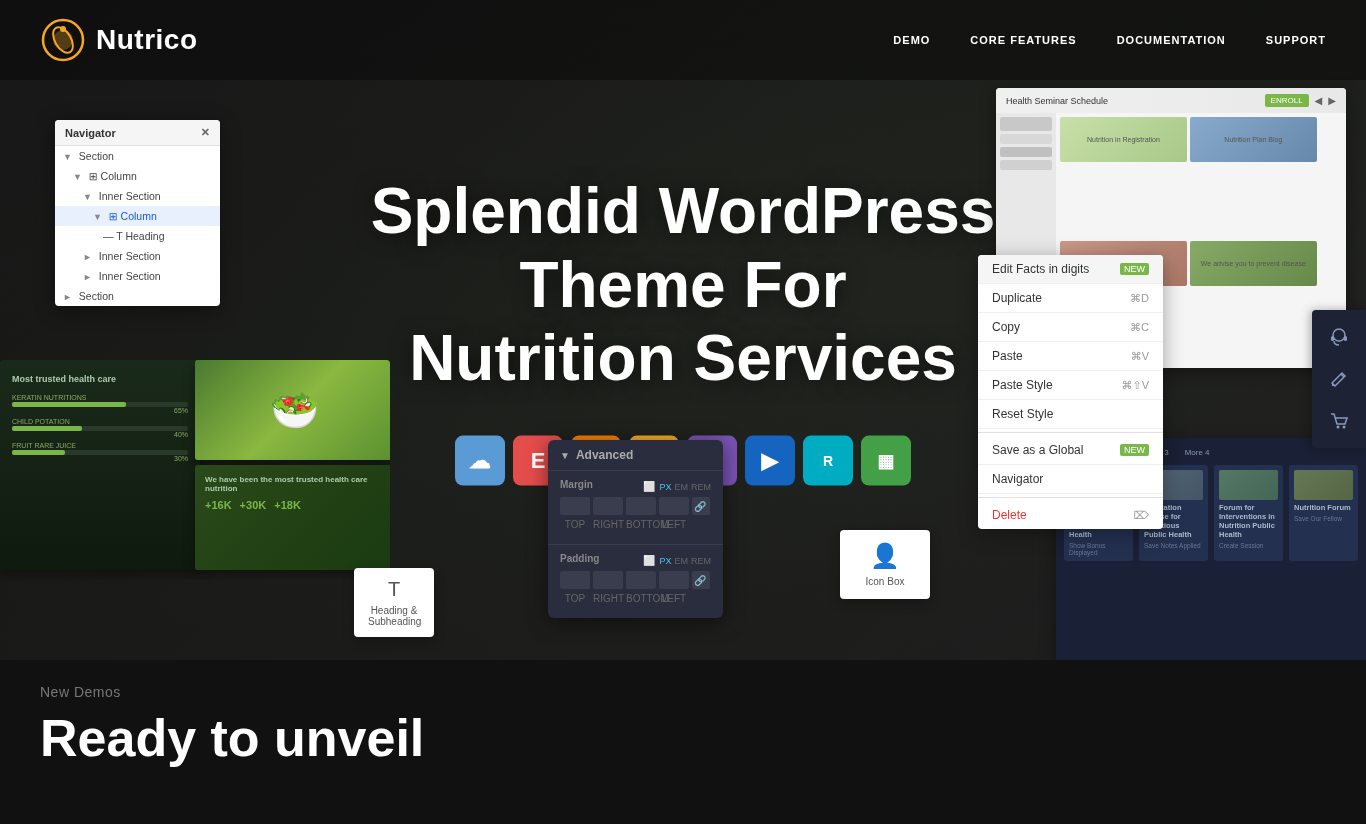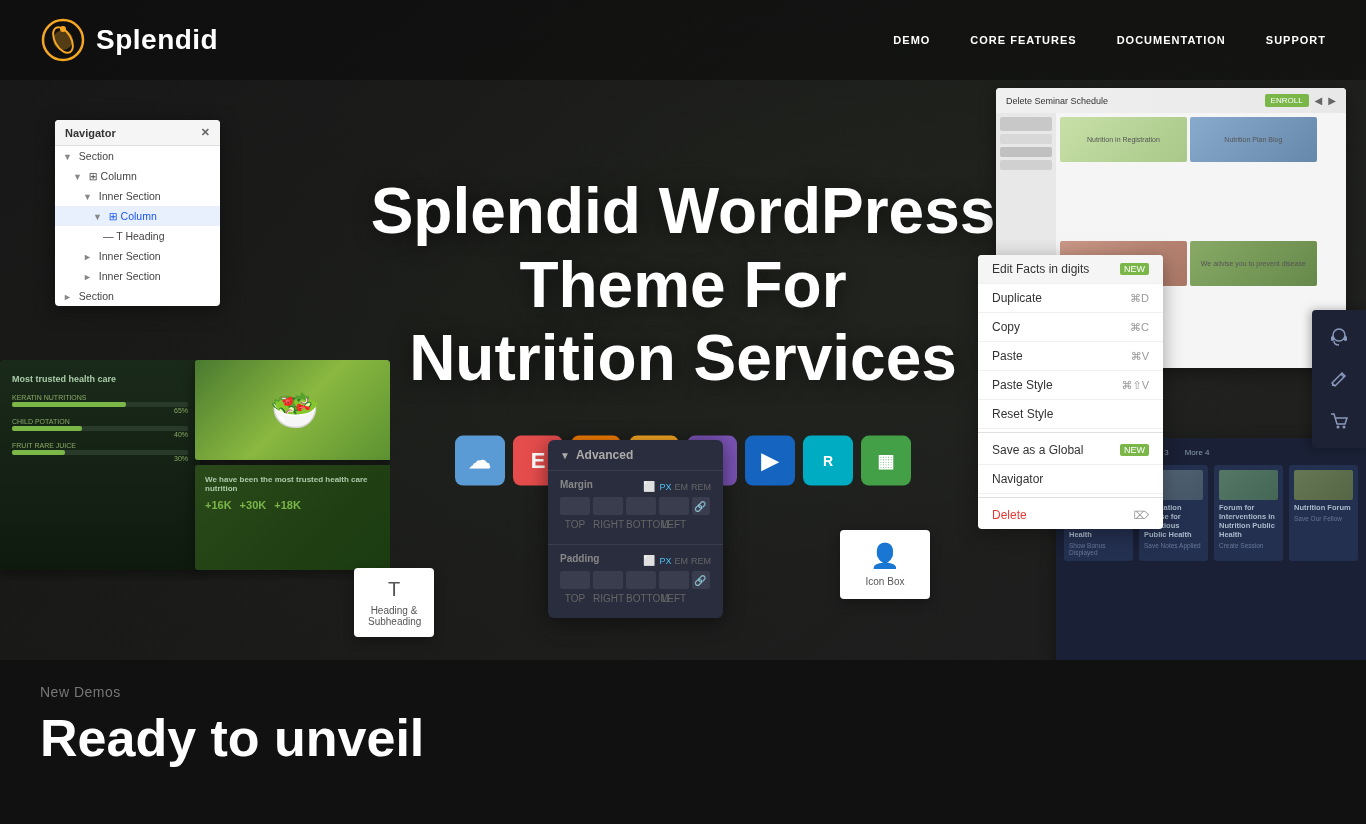--- a/index.html
+++ b/index.html
@@ -465,21 +465,21 @@
 <body>
 
 <header>
   <a class="logo" href="#">
     <svg class="logo-icon" viewBox="0 0 46 46" xmlns="http://www.w3.org/2000/svg">
       <circle cx="23" cy="23" r="20" fill="none" stroke="#f5a623" stroke-width="2.5"></circle>
       <circle cx="23" cy="23" r="10" fill="#f5a623" opacity="0.3"></circle>
       <ellipse cx="23" cy="23" rx="8" ry="14" fill="none" stroke="#f5a623" stroke-width="2" transform="rotate(-30 23 23)"></ellipse>
       <circle cx="23" cy="12" r="3" fill="#f5a623"></circle>
     </svg>
-    <span class="logo-text">Splendid</span>
+    <span class="logo-text">Nutrico</span>
   </a>
   <nav>
     <a href="#">DEMO</a>
     <a href="#">CORE FEATURES</a>
     <a href="#">DOCUMENTATION</a>
     <a href="#">SUPPORT</a>
   </nav>
 </header>
 
 <div class="hero">
@@ -677,21 +677,21 @@
         <div style="font-size:11px;font-weight:700;color:#7ab648;">+16K</div>
         <div style="font-size:11px;font-weight:700;color:#7ab648;">+30K</div>
         <div style="font-size:11px;font-weight:700;color:#7ab648;">+18K</div>
       </div>
     </div>
   </div>
 
   <div class="demo-right">
     <div class="demo-right-top">
       <div class="seminar-header">
-        <span>Delete Seminar Schedule</span>
+        <span>Health Seminar Schedule</span>
         <div style="display:flex;gap:6px;align-items:center;">
           <span class="seminar-green-btn">ENROLL</span>
           <span style="font-size:10px;color:#666;">◀</span>
           <span style="font-size:10px;color:#666;">▶</span>
         </div>
       </div>
       <div class="seminar-content">
         <div class="seminar-sidebar-demo">
 
           <div style="background:#c8c8c8;height:14px;border-radius:2px;margin-bottom:3px;"></div>

